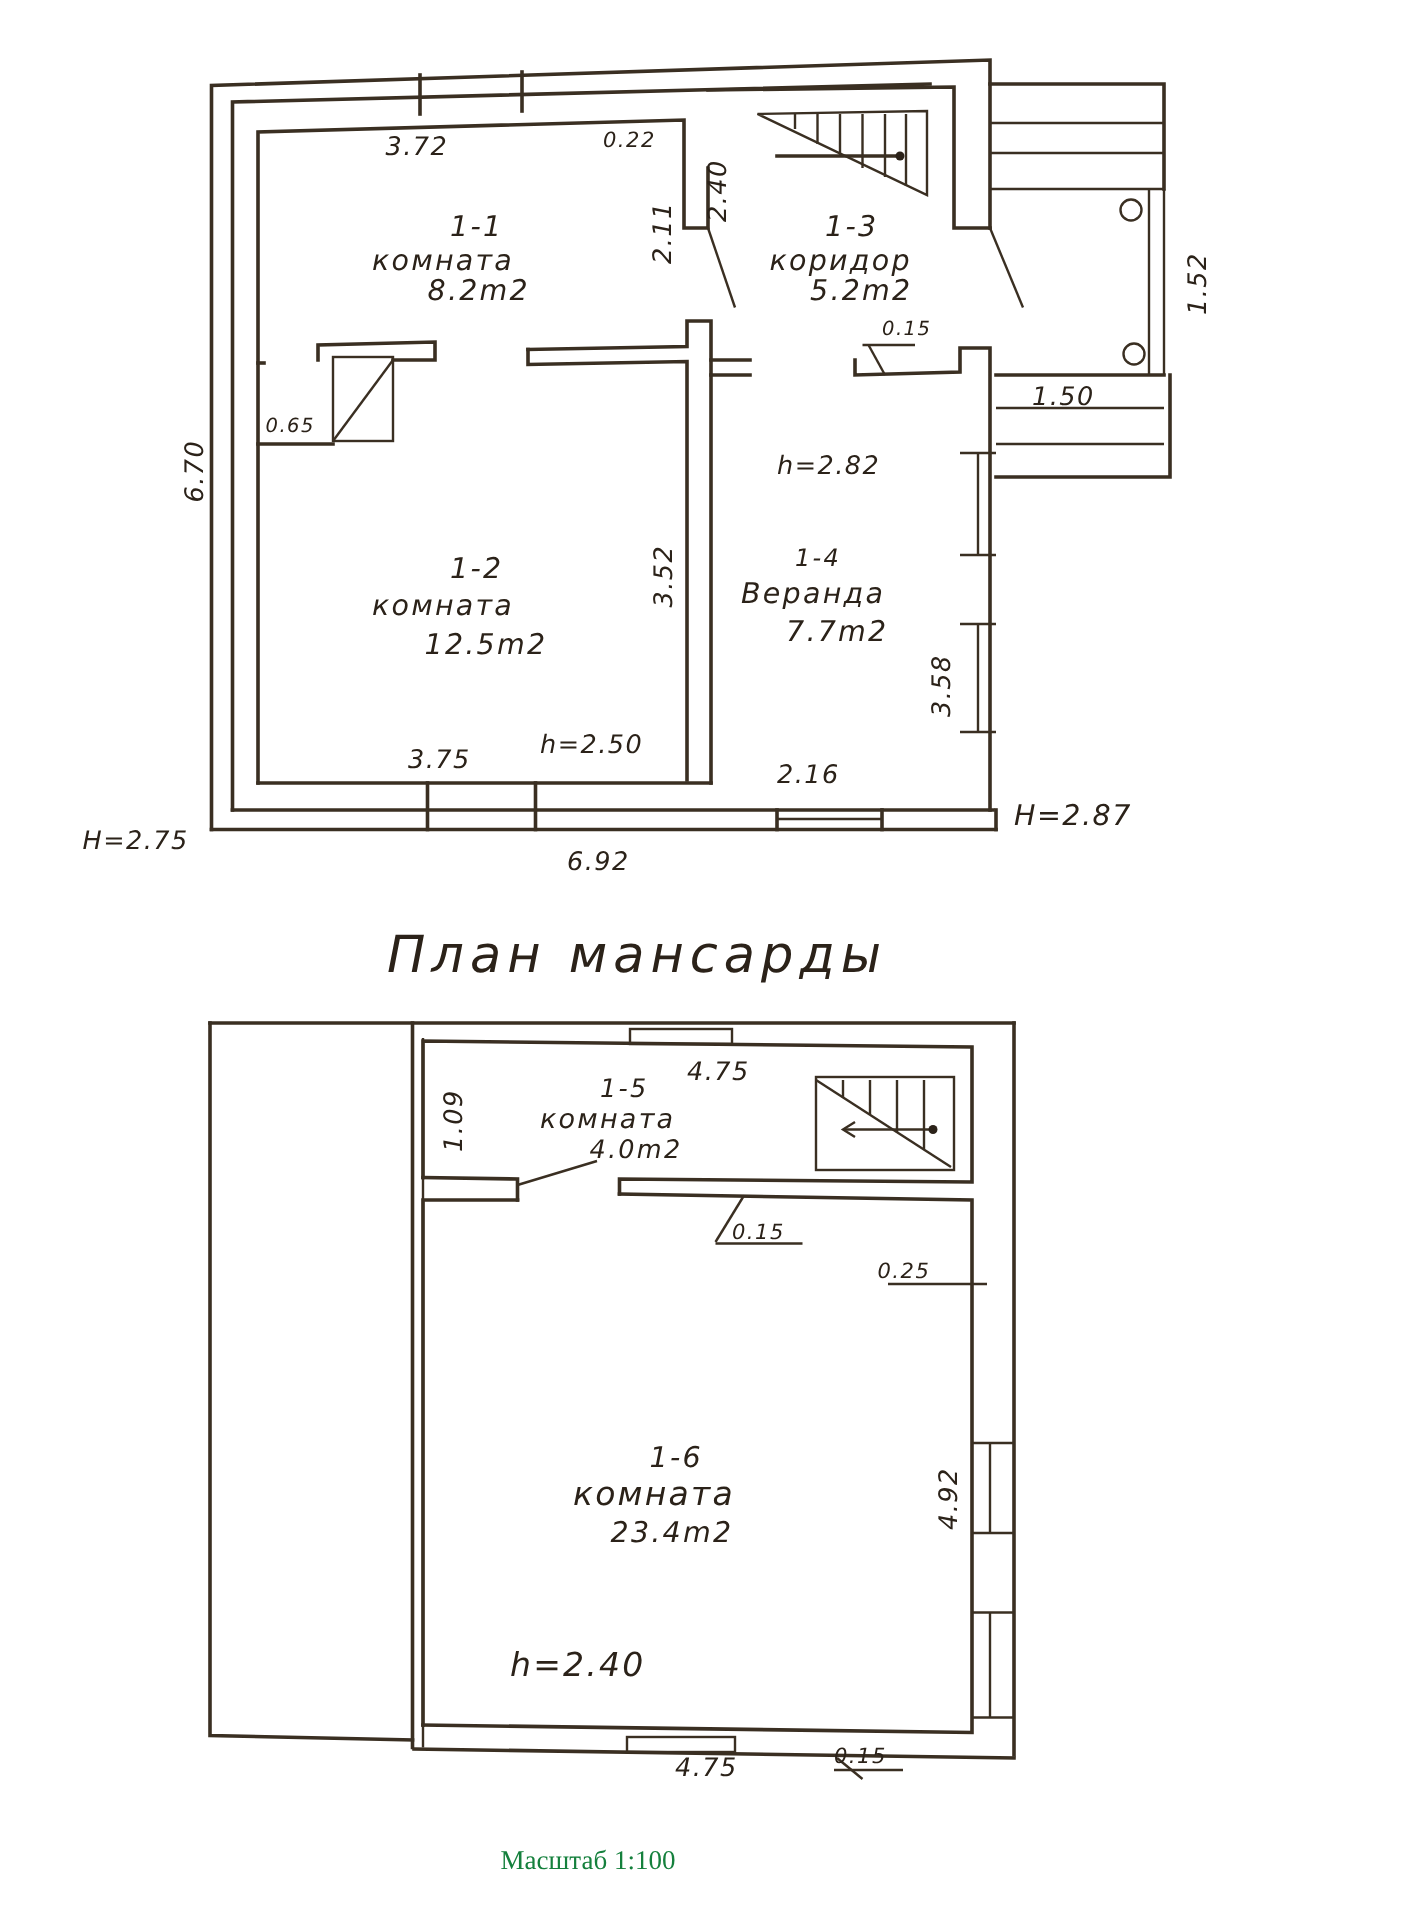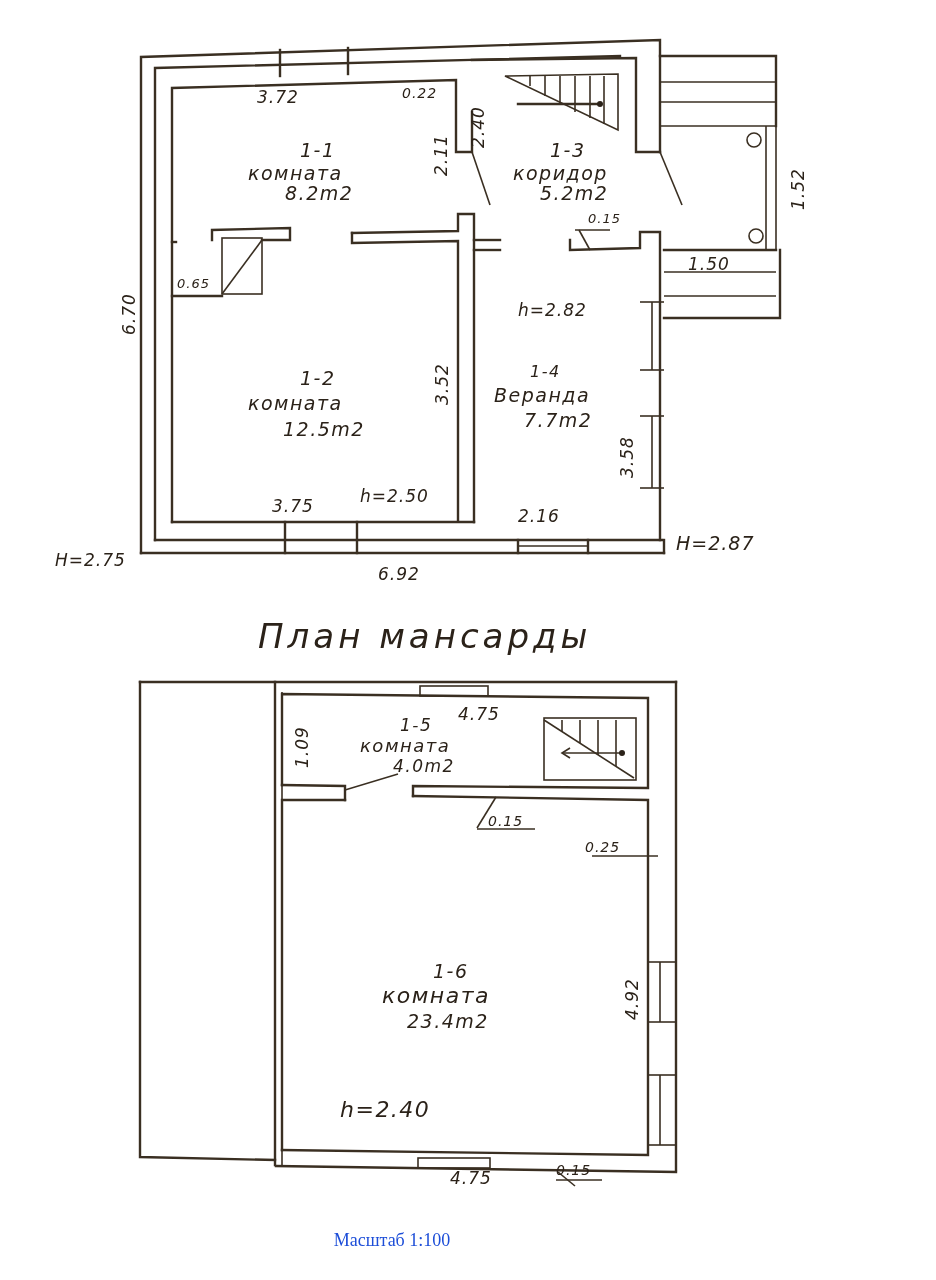--- a/index.html
+++ b/index.html
@@ -6,21 +6,21 @@
   body { width: 936px; height: 1280px; position: relative; overflow: hidden; }
   svg { position: absolute; left: 0; top: 0; }
   .wall { fill: none; stroke: #3a2f22; stroke-width: 2.4; stroke-linecap: square; }
   .thin { fill: none; stroke: #3a2f22; stroke-width: 1.6; }
   .hand { font-family: "DejaVu Sans", sans-serif; font-style: italic; fill: #2b2219; }
   .dim { font-size: 17px; letter-spacing: 1px; }
   .lbl { font-size: 19px; letter-spacing: 1.5px; }
   .title { font-size: 34px; letter-spacing: 4px; }
   .caption {
     position: absolute; left: 0; width: 784px; top: 1230px; text-align: center;
-    font-family: "Liberation Serif", serif; font-size: 18px; color: #1d4ed8;
+    font-family: "Liberation Serif", serif; font-size: 18px; color: #15803d;
   }
   text[data-name] { }
 </style>
 </head>
 <body>
 
 <svg width="936" height="1280" viewBox="0 0 936 1280" data-name="floor-plan-drawing">
 
   <g data-name="ground-floor-plan">
 

